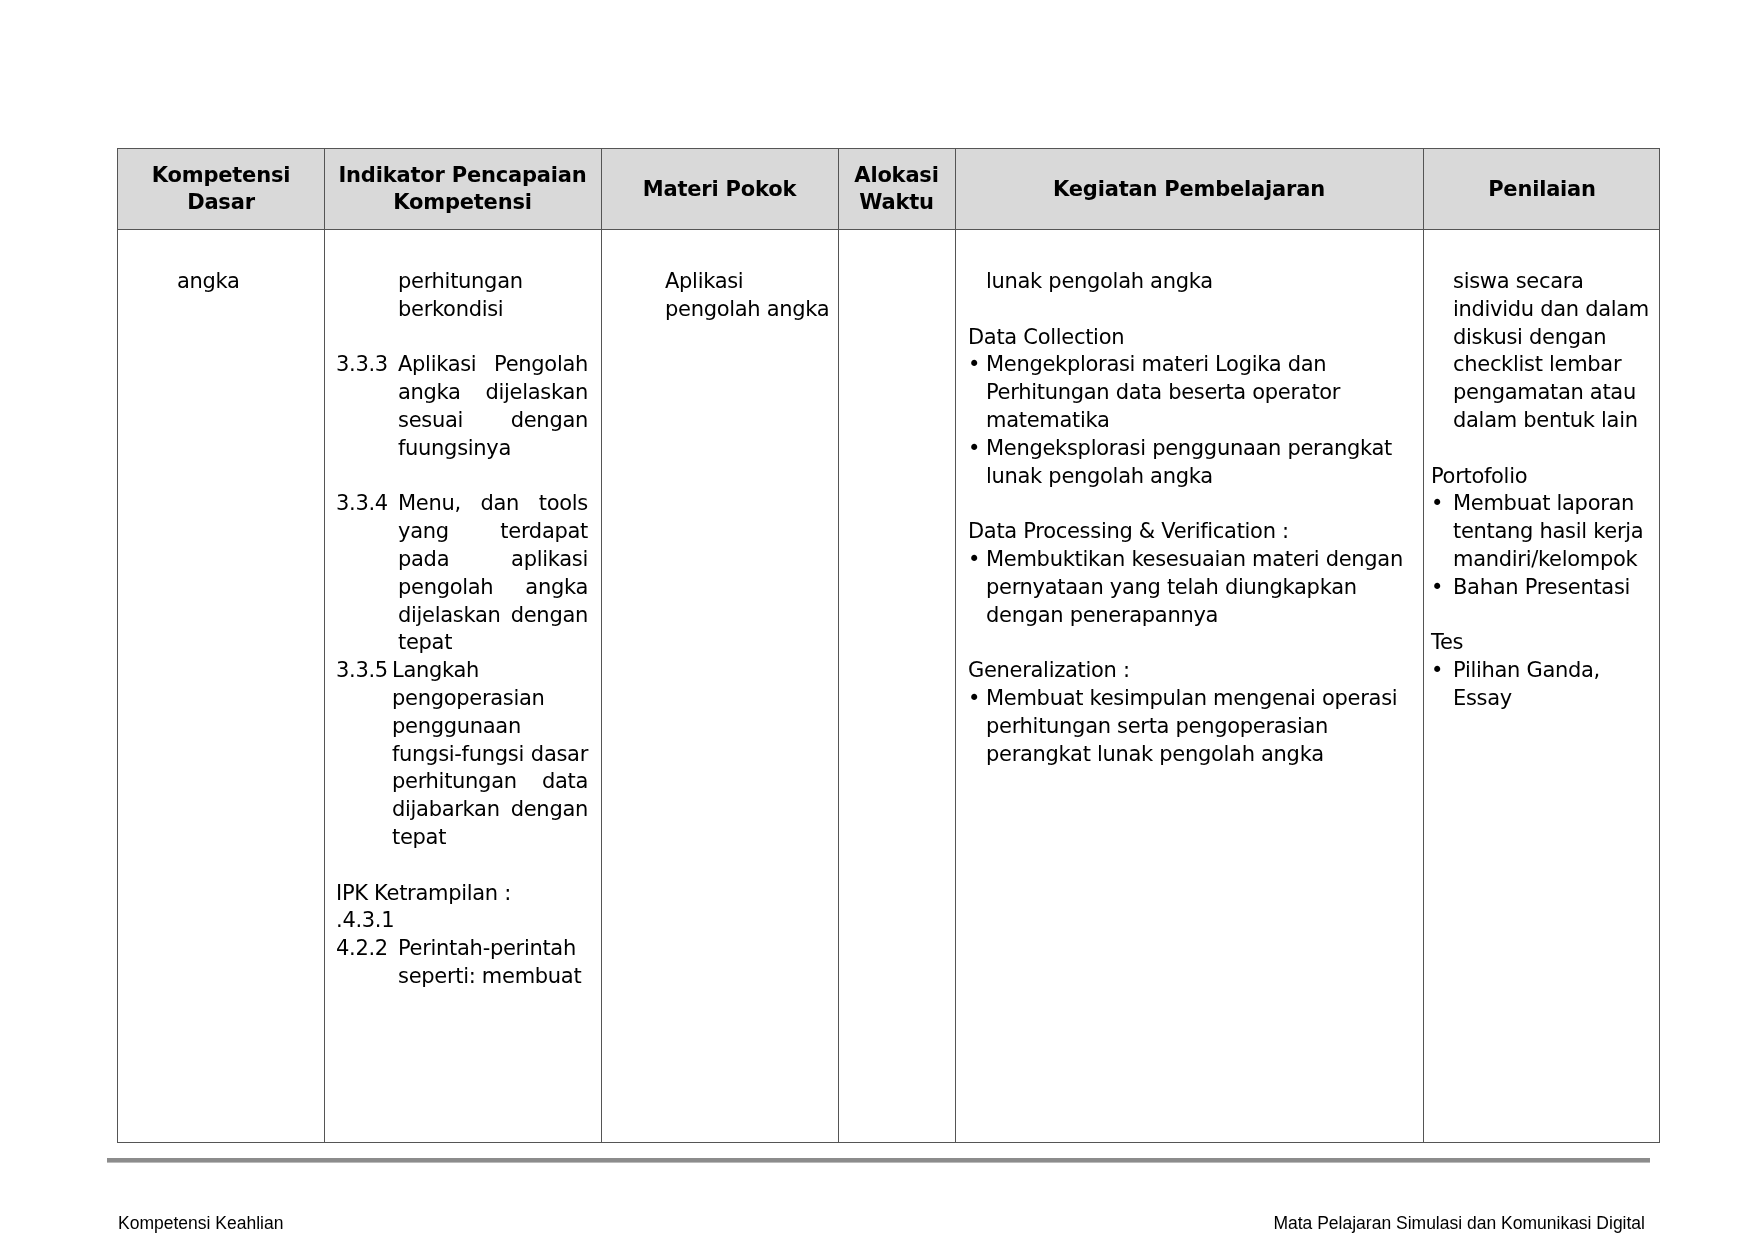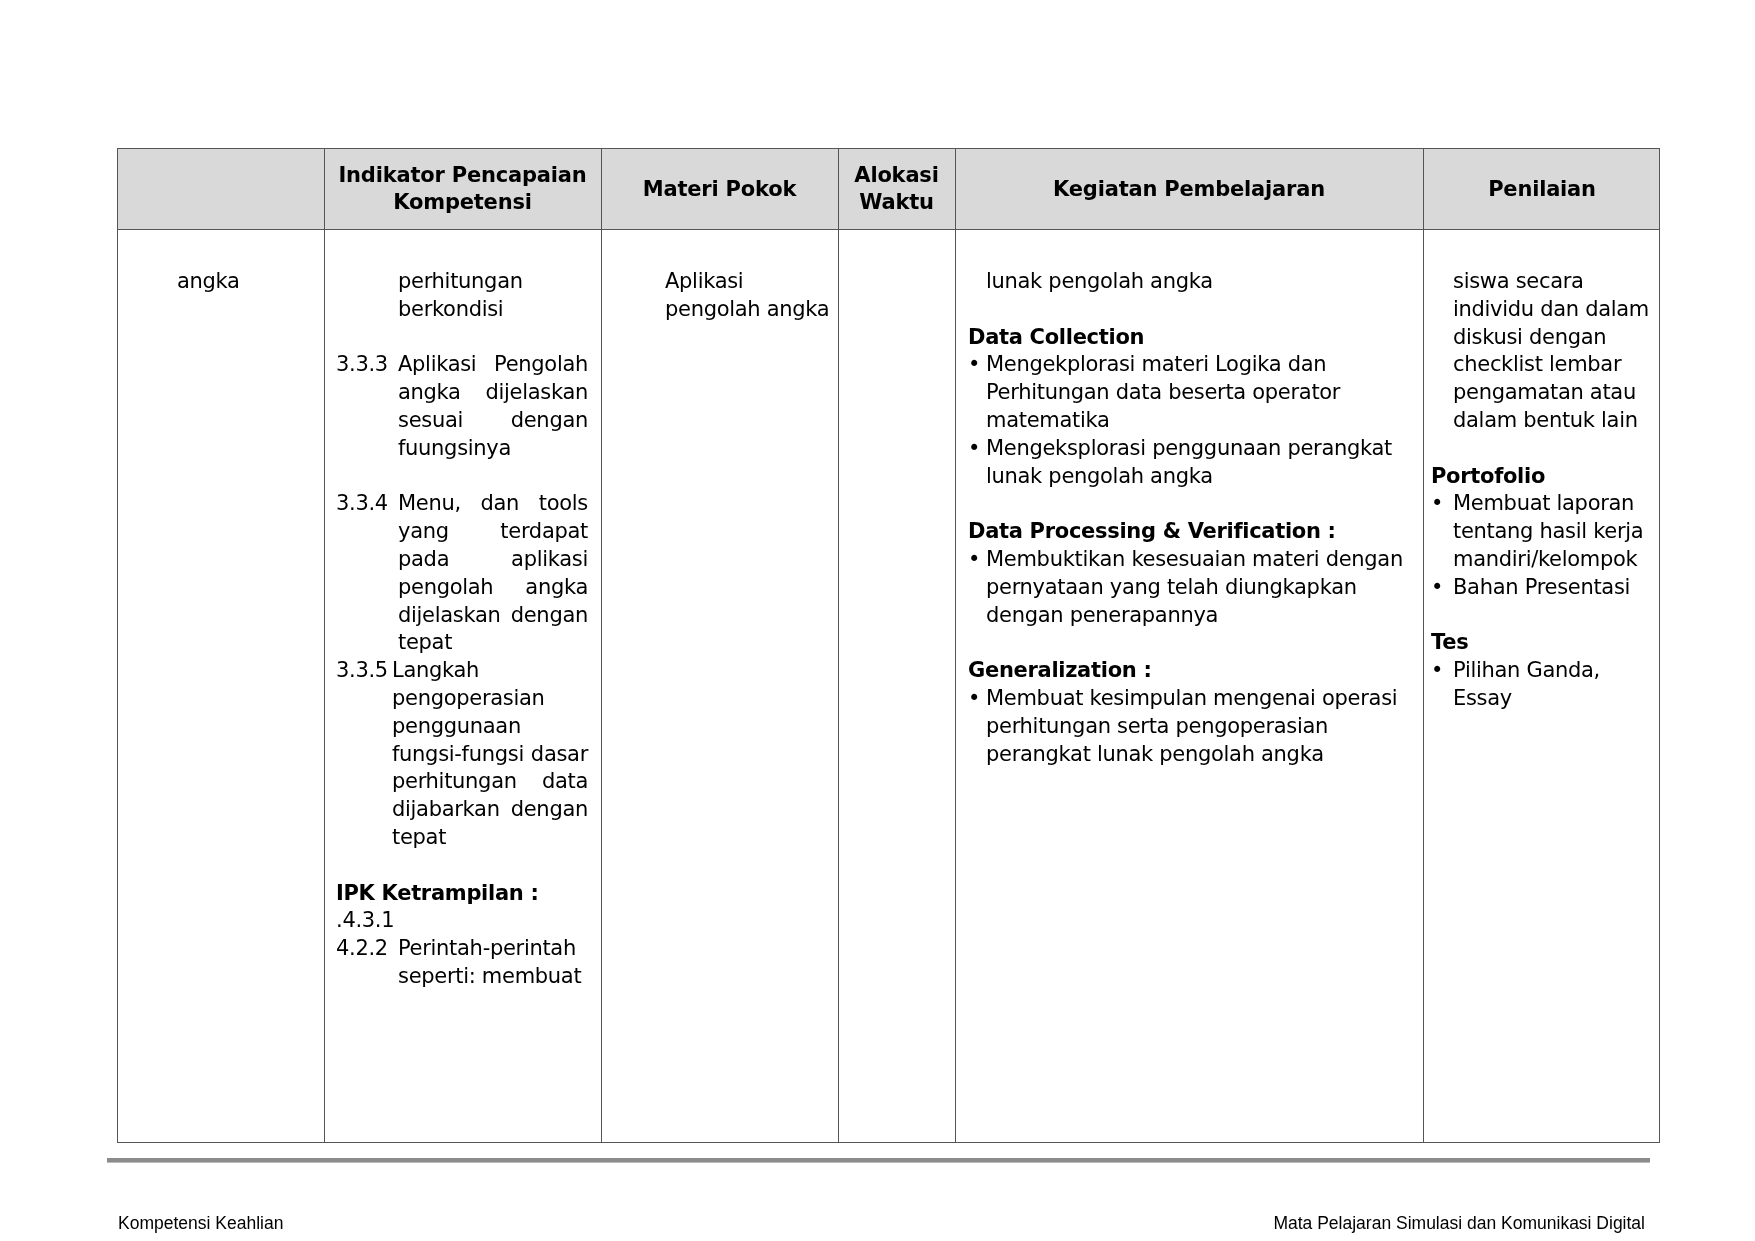--- a/index.html
+++ b/index.html
@@ -11,38 +11,39 @@
          border-bottom:1.5px solid #555; box-sizing:border-box; }
   .vline { position:absolute; top:0; bottom:0; width:0; border-left:1.5px solid #555; }
   .hcell { position:absolute; top:0; height:80px; display:flex; align-items:center;
            justify-content:center; text-align:center; font-weight:bold; font-size:21px;
            line-height:27px; letter-spacing:-0.2px; }
   .cell { position:absolute; top:83px; font-size:21px; line-height:27.8px; letter-spacing:-0.3px;margin-top:36px; }
   .just { text-align:justify; }
   .item { position:relative; padding-left:62px; }
   .item .num { position:absolute; left:0; top:0; }
   .gap { height:27.8px; }
-  .b { font-weight:bold; }
+  .b { font-weight:normal; }
   .bul { position:relative; padding-left:18px; }
   .bul::before { content:"•"; position:absolute; left:0; top:0; }
   .footline { position:absolute; left:107px; top:1158px; width:1543px; height:4px;
               background:#8c8c8c; border-bottom:1px solid #bbb; }
   .foot { position:absolute; font-family:"Liberation Sans", sans-serif; font-size:17.5px; line-height:25px;margin-top:44px; }
 </style>
 </head>
 <body>
 
 <div class="tbl">
   <div class="hdr"></div>
   <div class="vline" style="left:206px"></div>
   <div class="vline" style="left:483px"></div>
   <div class="vline" style="left:720px"></div>
   <div class="vline" style="left:837px"></div>
   <div class="vline" style="left:1305px"></div>
 
+  <div class="hcell" style="left:0;width:206px">Kompetensi Dasar</div>
   <div class="hcell" style="left:206px;width:277px;padding:0 12px;box-sizing:border-box">Indikator Pencapaian Kompetensi</div>
   <div class="hcell" style="left:483px;width:237px">Materi Pokok</div>
   <div class="hcell" style="left:720px;width:117px;padding:0 12px;box-sizing:border-box">Alokasi Waktu</div>
   <div class="hcell" style="left:837px;width:468px">Kegiatan Pembelajaran</div>
   <div class="hcell" style="left:1305px;width:238px">Penilaian</div>
 
   <div class="cell" style="left:59px;width:140px">
     <span>angka</span>
   </div>
 

